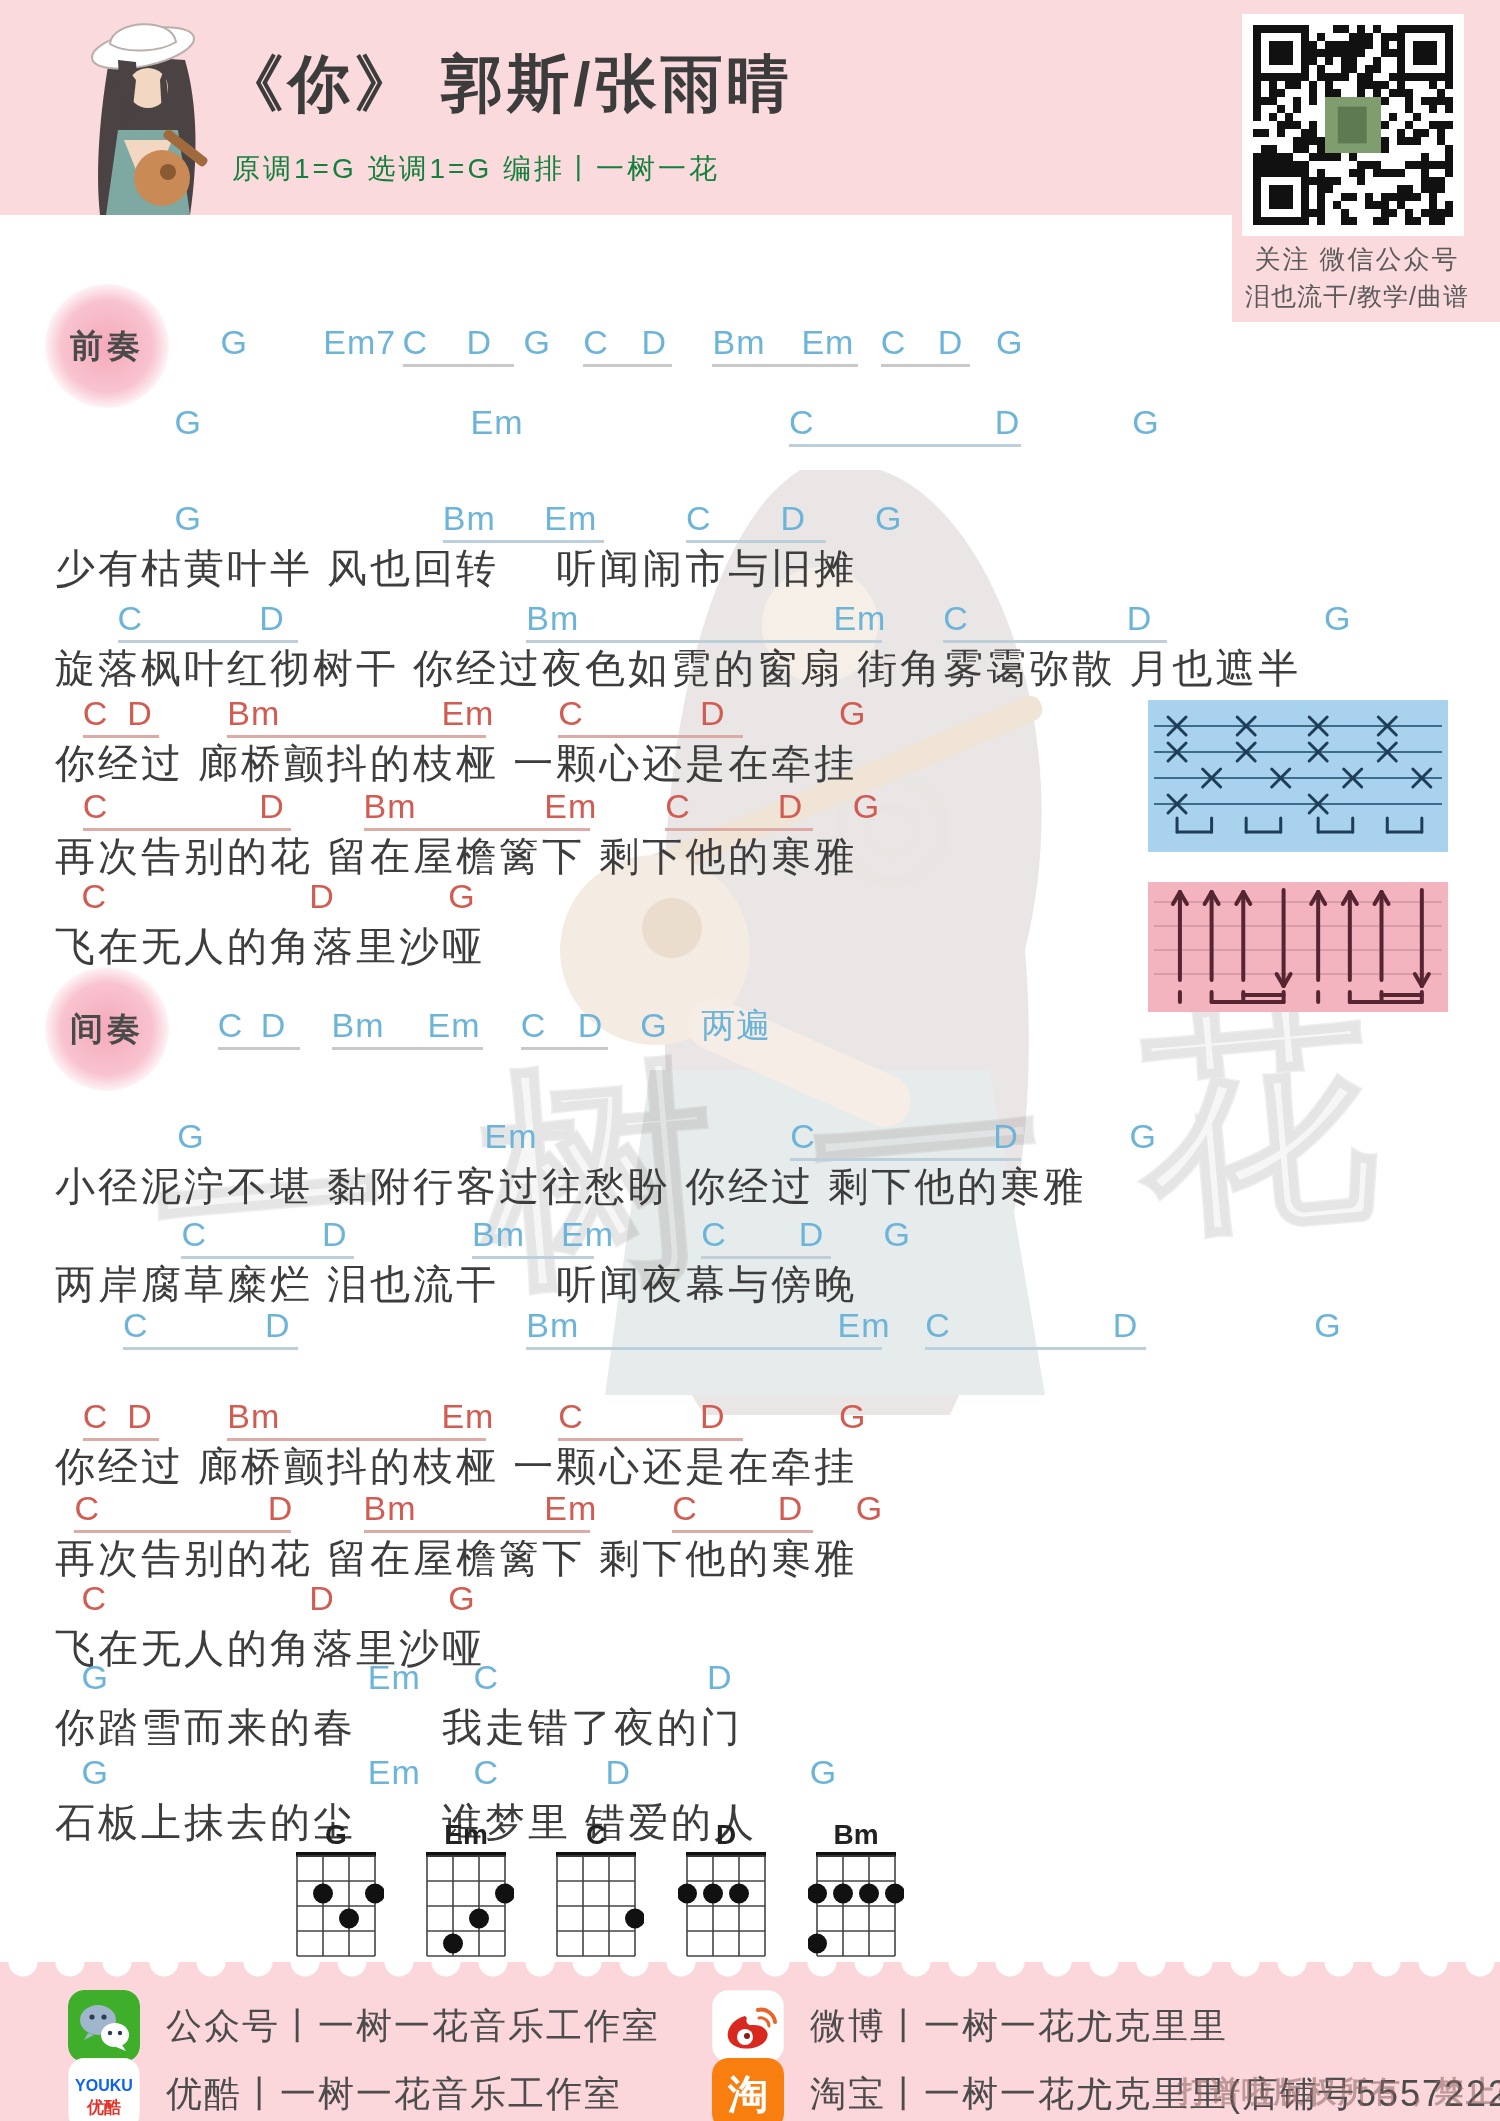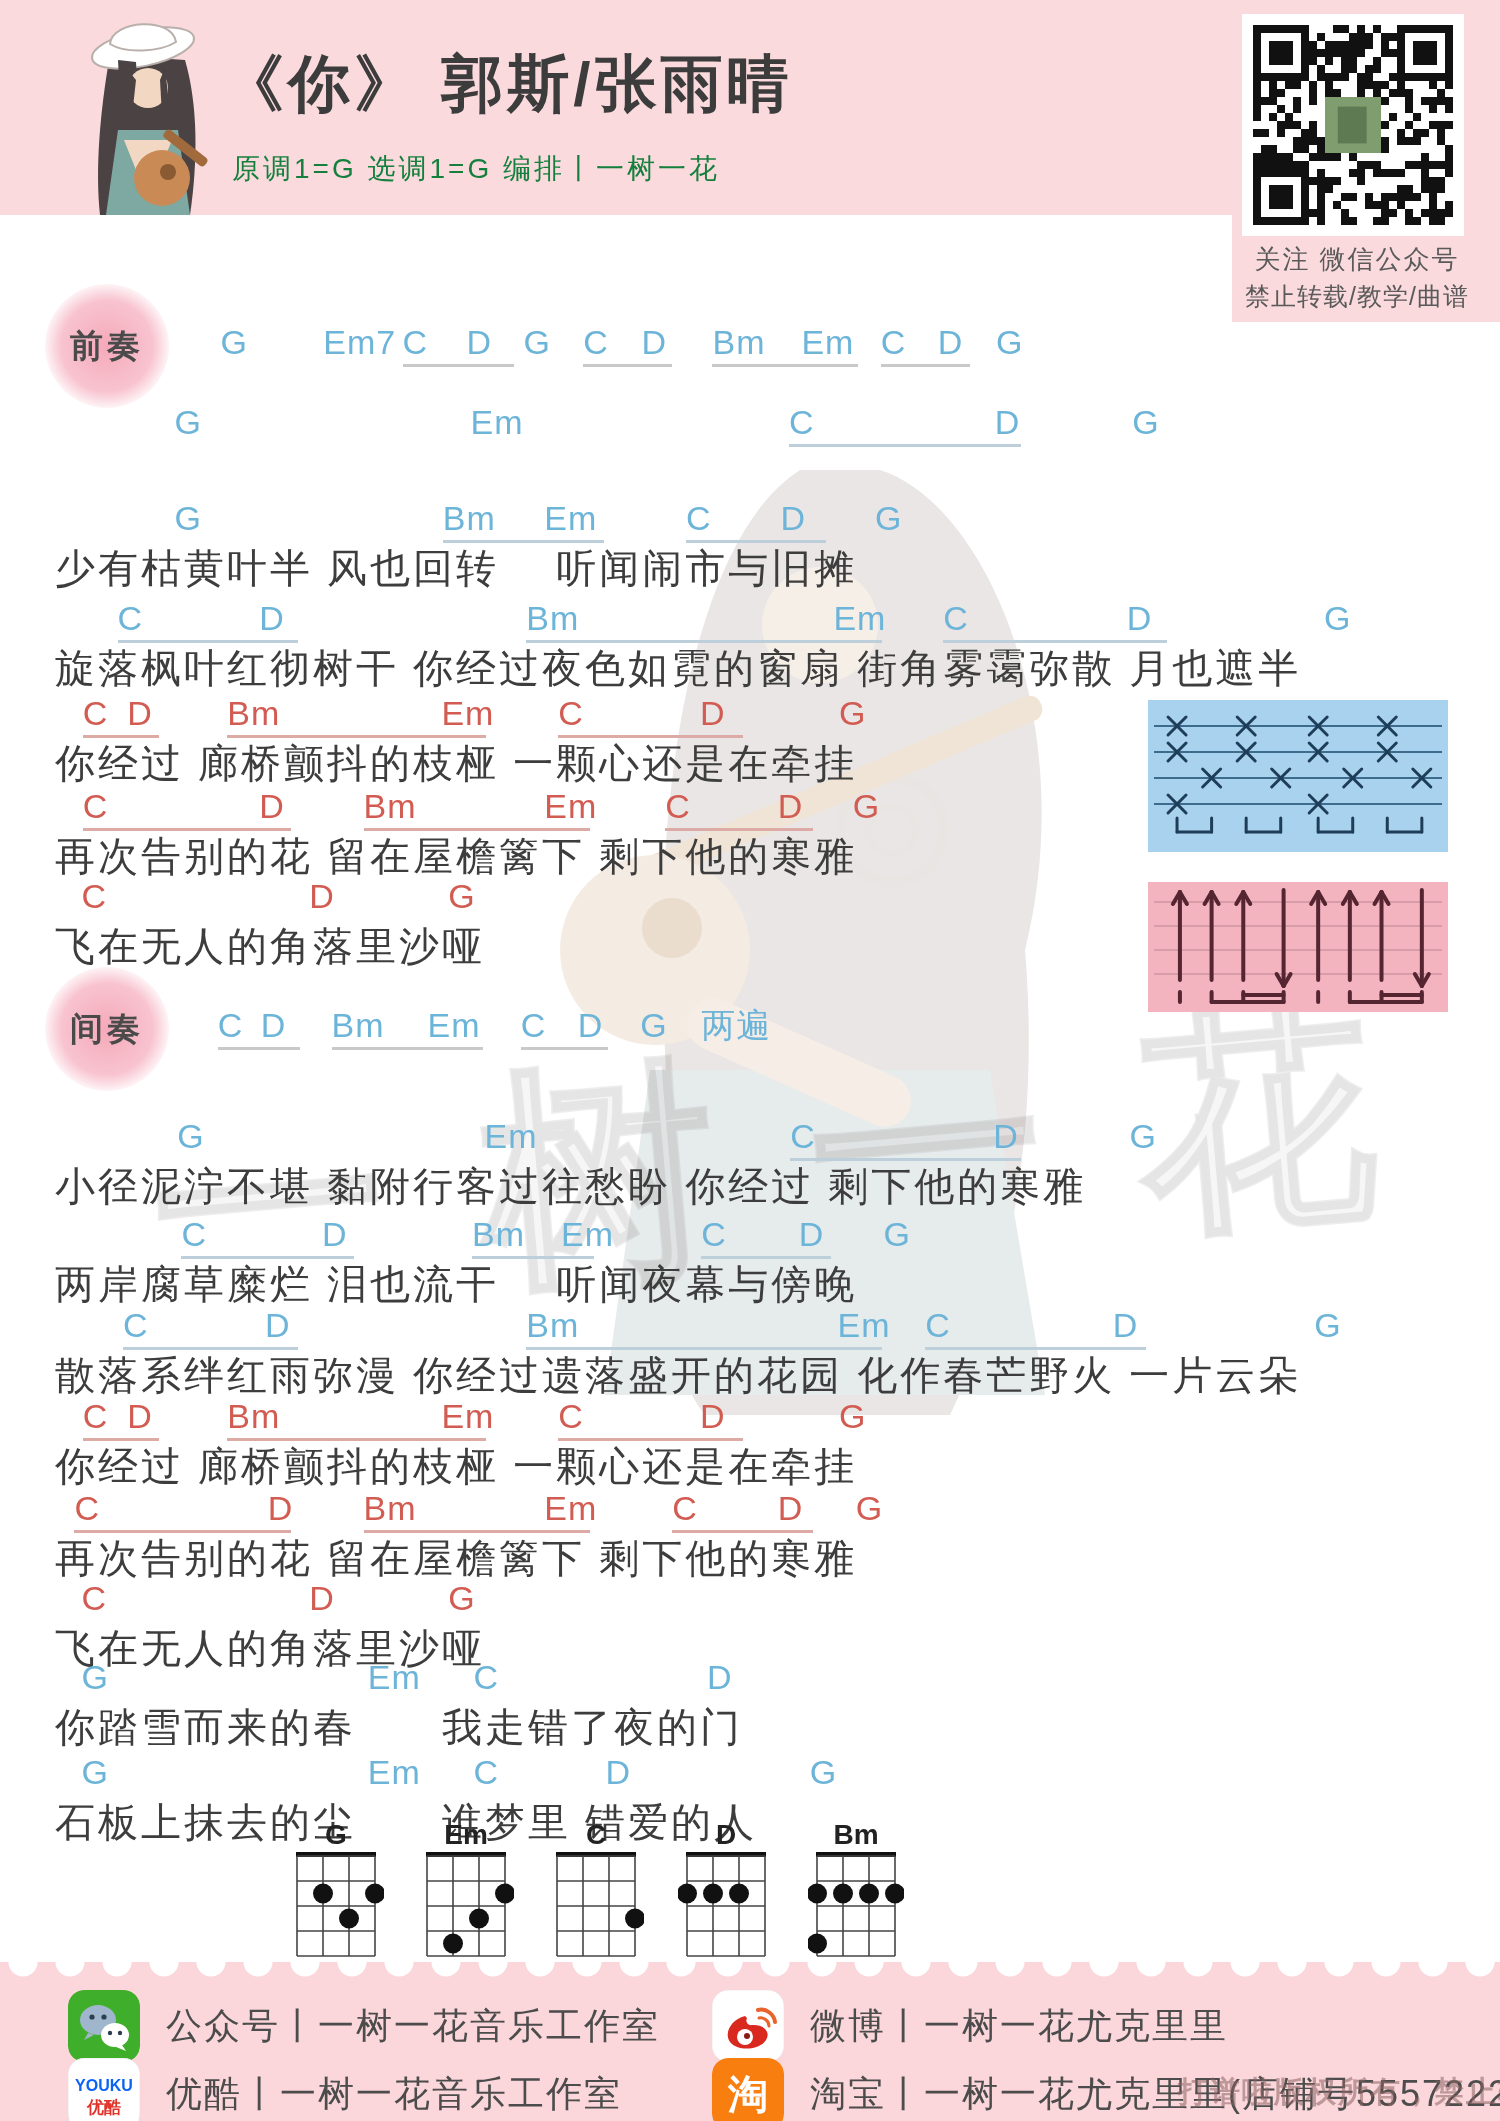--- a/index.html
+++ b/index.html
@@ -309,21 +309,21 @@
           <rect x="152" y="8" width="40" height="40" fill="#fff"></rect>
           <rect x="160" y="16" width="24" height="24" fill="#111"></rect>
           <rect x="0" y="144" width="56" height="56" fill="#111"></rect>
           <rect x="8" y="152" width="40" height="40" fill="#fff"></rect>
           <rect x="16" y="160" width="24" height="24" fill="#111"></rect>
           <rect x="72" y="72" width="56" height="56" fill="#7f9d6e"></rect>
           <rect x="84.8" y="81.6" width="28.8" height="36.8" fill="#5d7a52"></rect>
         </svg>
     </div>
     <div class="qr-cap1">关注 微信公众号</div>
-    <div class="qr-cap2">禁止转载/教学/曲谱</div>
+    <div class="qr-cap2">泪也流干/教学/曲谱</div>
   </div>
 
   <svg class="bg-art" viewBox="0 0 700 1000">
     <path d="M280,40 C170,110 130,380 145,620 C152,770 120,900 185,985 L430,985 C490,860 520,700 505,520 C560,300 470,75 360,40 Z" fill="#d8d2d0"></path>
     <circle cx="300" cy="195" r="58" fill="#f0e3d7"></circle>
     <circle cx="372" cy="400" r="52" fill="none" stroke="#d8d0cc" stroke-width="10"></circle>
     <circle cx="372" cy="400" r="24" fill="none" stroke="#d8d0cc" stroke-width="6"></circle>
     <rect x="120" y="430" width="430" height="26" rx="12" fill="#e4ceb5" transform="rotate(-23 120 430)"></rect>
     <circle cx="135" cy="520" r="95" fill="#ecdccb"></circle>
     <circle cx="152" cy="498" r="30" fill="#dcc3a6"></circle>
@@ -457,21 +457,20 @@
         <div class="chord-ul ul-blue" style="left: 4.9%; width: 12.6%;"></div>
         <div class="chord-ul ul-blue" style="left: 33.9%; width: 25.6%;"></div>
         <div class="chord-ul ul-blue" style="left: 62.6%; width: 15.9%;"></div>
         <div class="chord blue" style="left: 4.9%;">C</div>
         <div class="chord blue" style="left: 15.1%;">D</div>
         <div class="chord blue" style="left: 33.9%;">Bm</div>
         <div class="chord blue" style="left: 56.3%;">Em</div>
         <div class="chord blue" style="left: 62.6%;">C</div>
         <div class="chord blue" style="left: 76.1%;">D</div>
         <div class="chord blue" style="left: 90.6%;">G</div>
-        <div class="lyric">散落系绊红雨弥漫 你经过遗落盛开的花园 化作春芒野火 一片云朵</div>
       </div>
       <div class="line" style="top: 1396px;">
         <div class="chord-ul ul-red" style="left: 2%; width: 5.5%;"></div>
         <div class="chord-ul ul-red" style="left: 12.4%; width: 18.6%;"></div>
         <div class="chord-ul ul-red" style="left: 36.2%; width: 13.3%;"></div>
         <div class="chord red" style="left: 2%;">C</div>
         <div class="chord red" style="left: 5.2%;">D</div>
         <div class="chord red" style="left: 12.4%;">Bm</div>
         <div class="chord red" style="left: 27.8%;">Em</div>
         <div class="chord red" style="left: 36.2%;">C</div>

